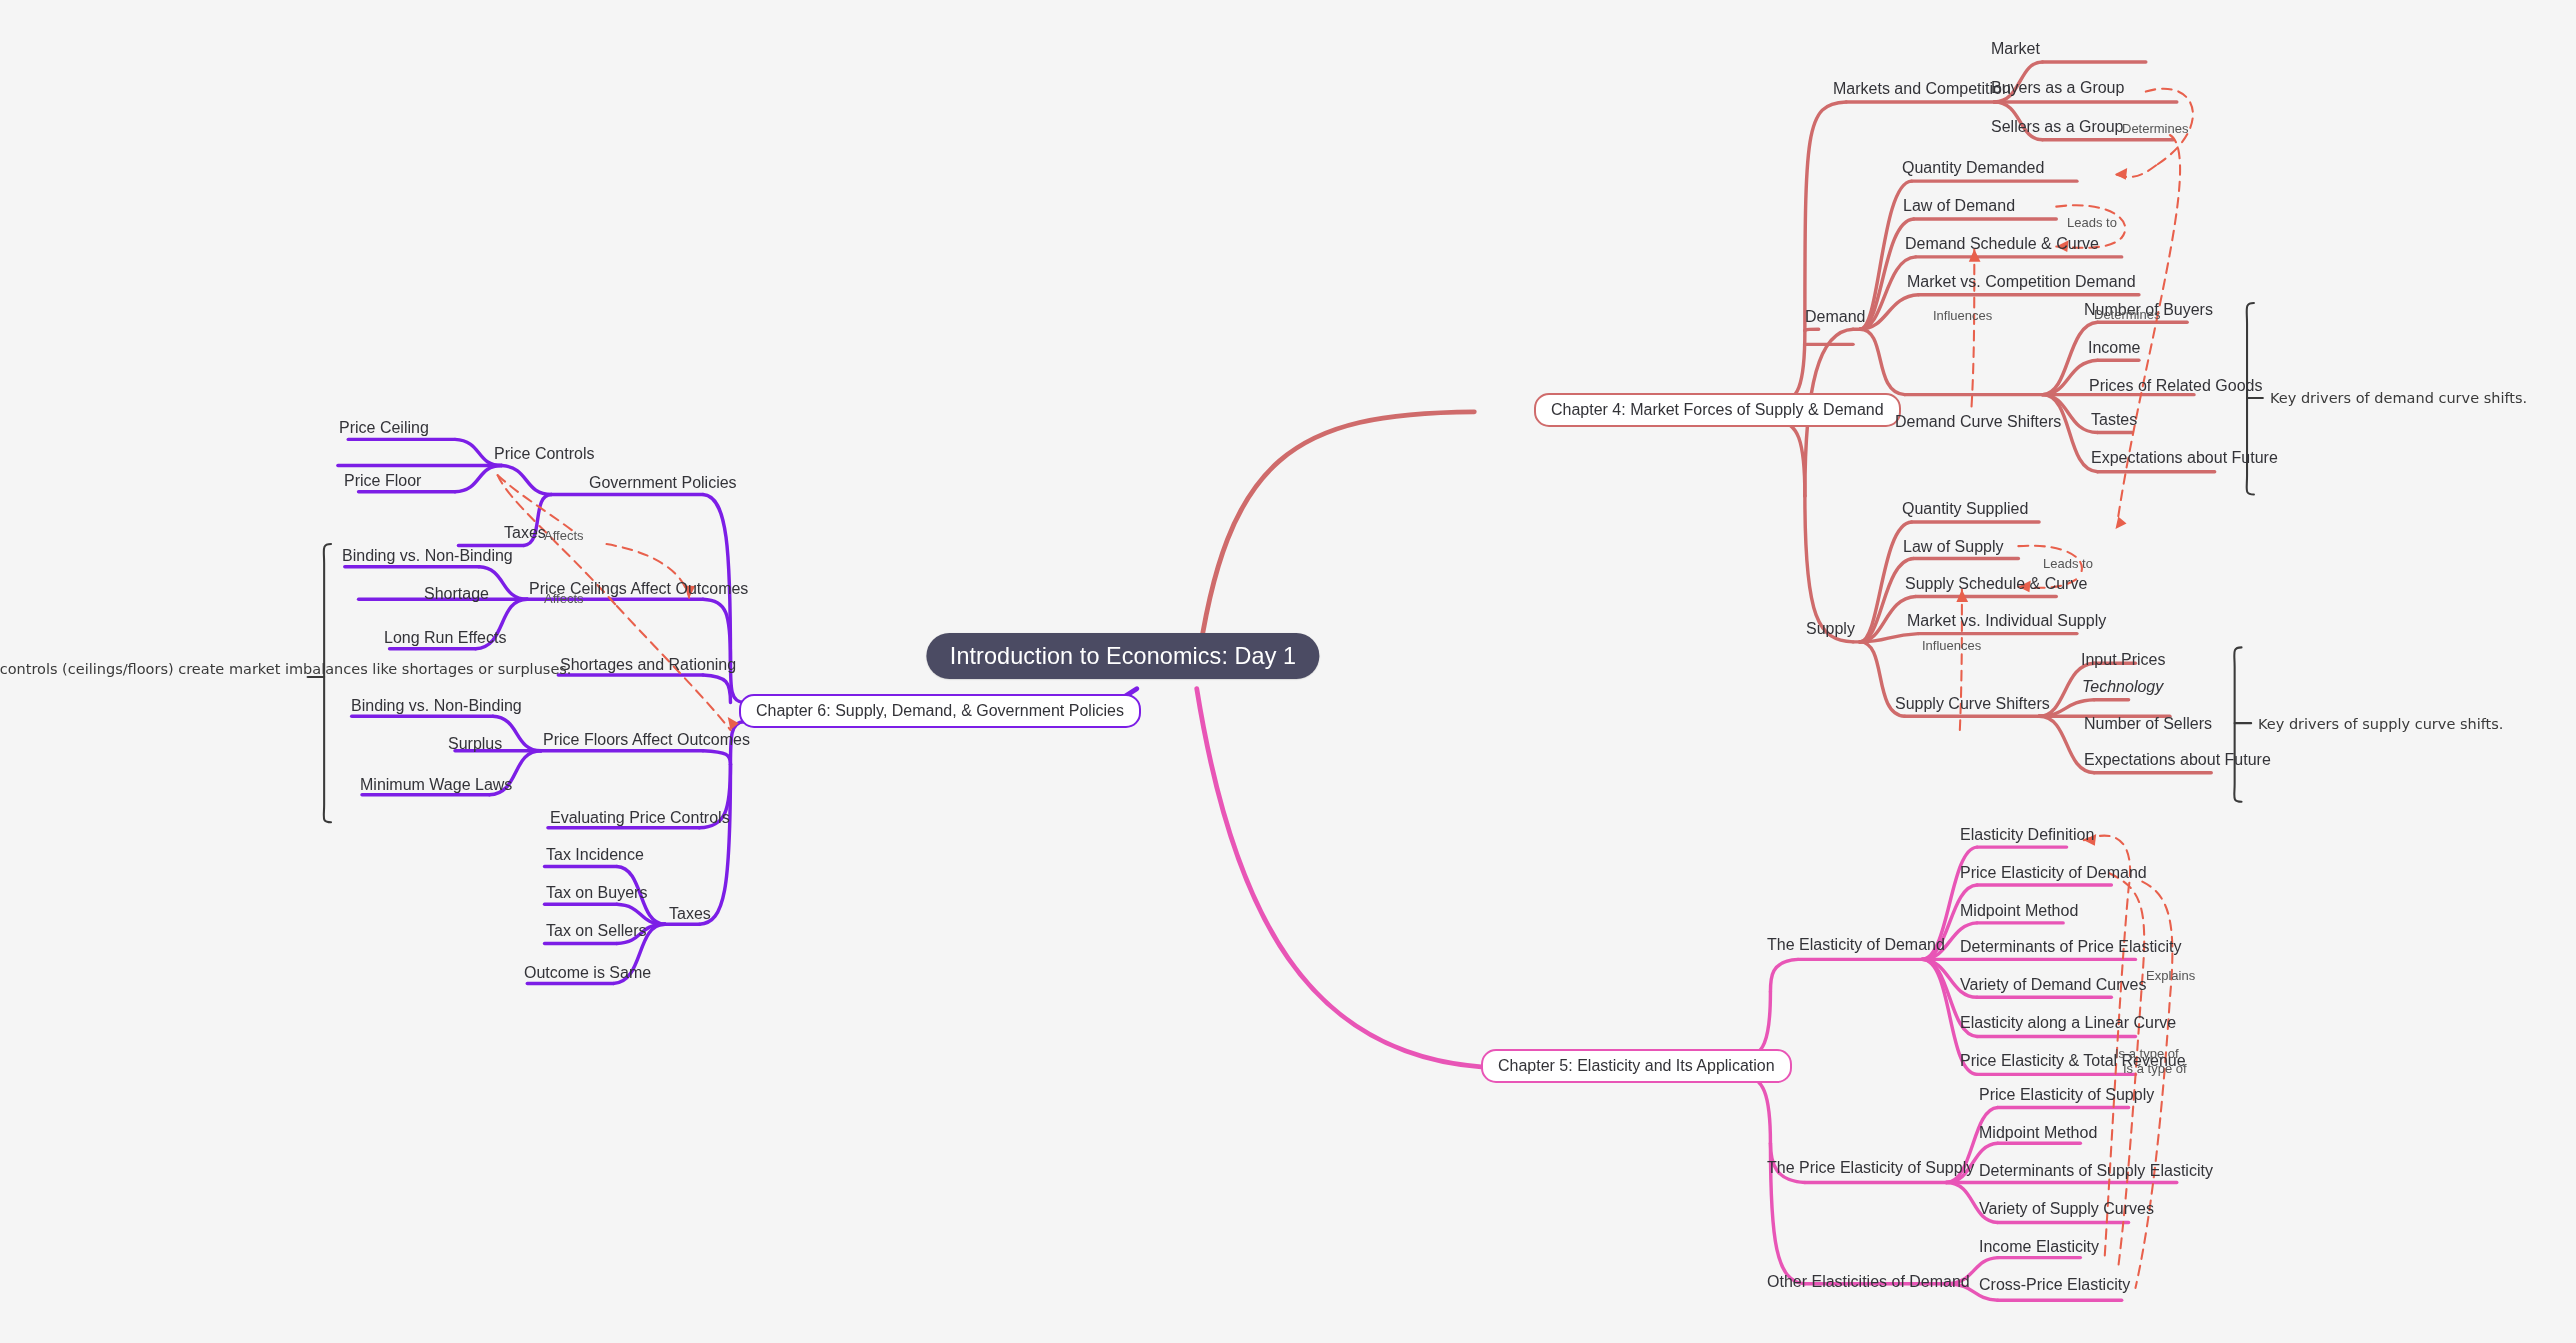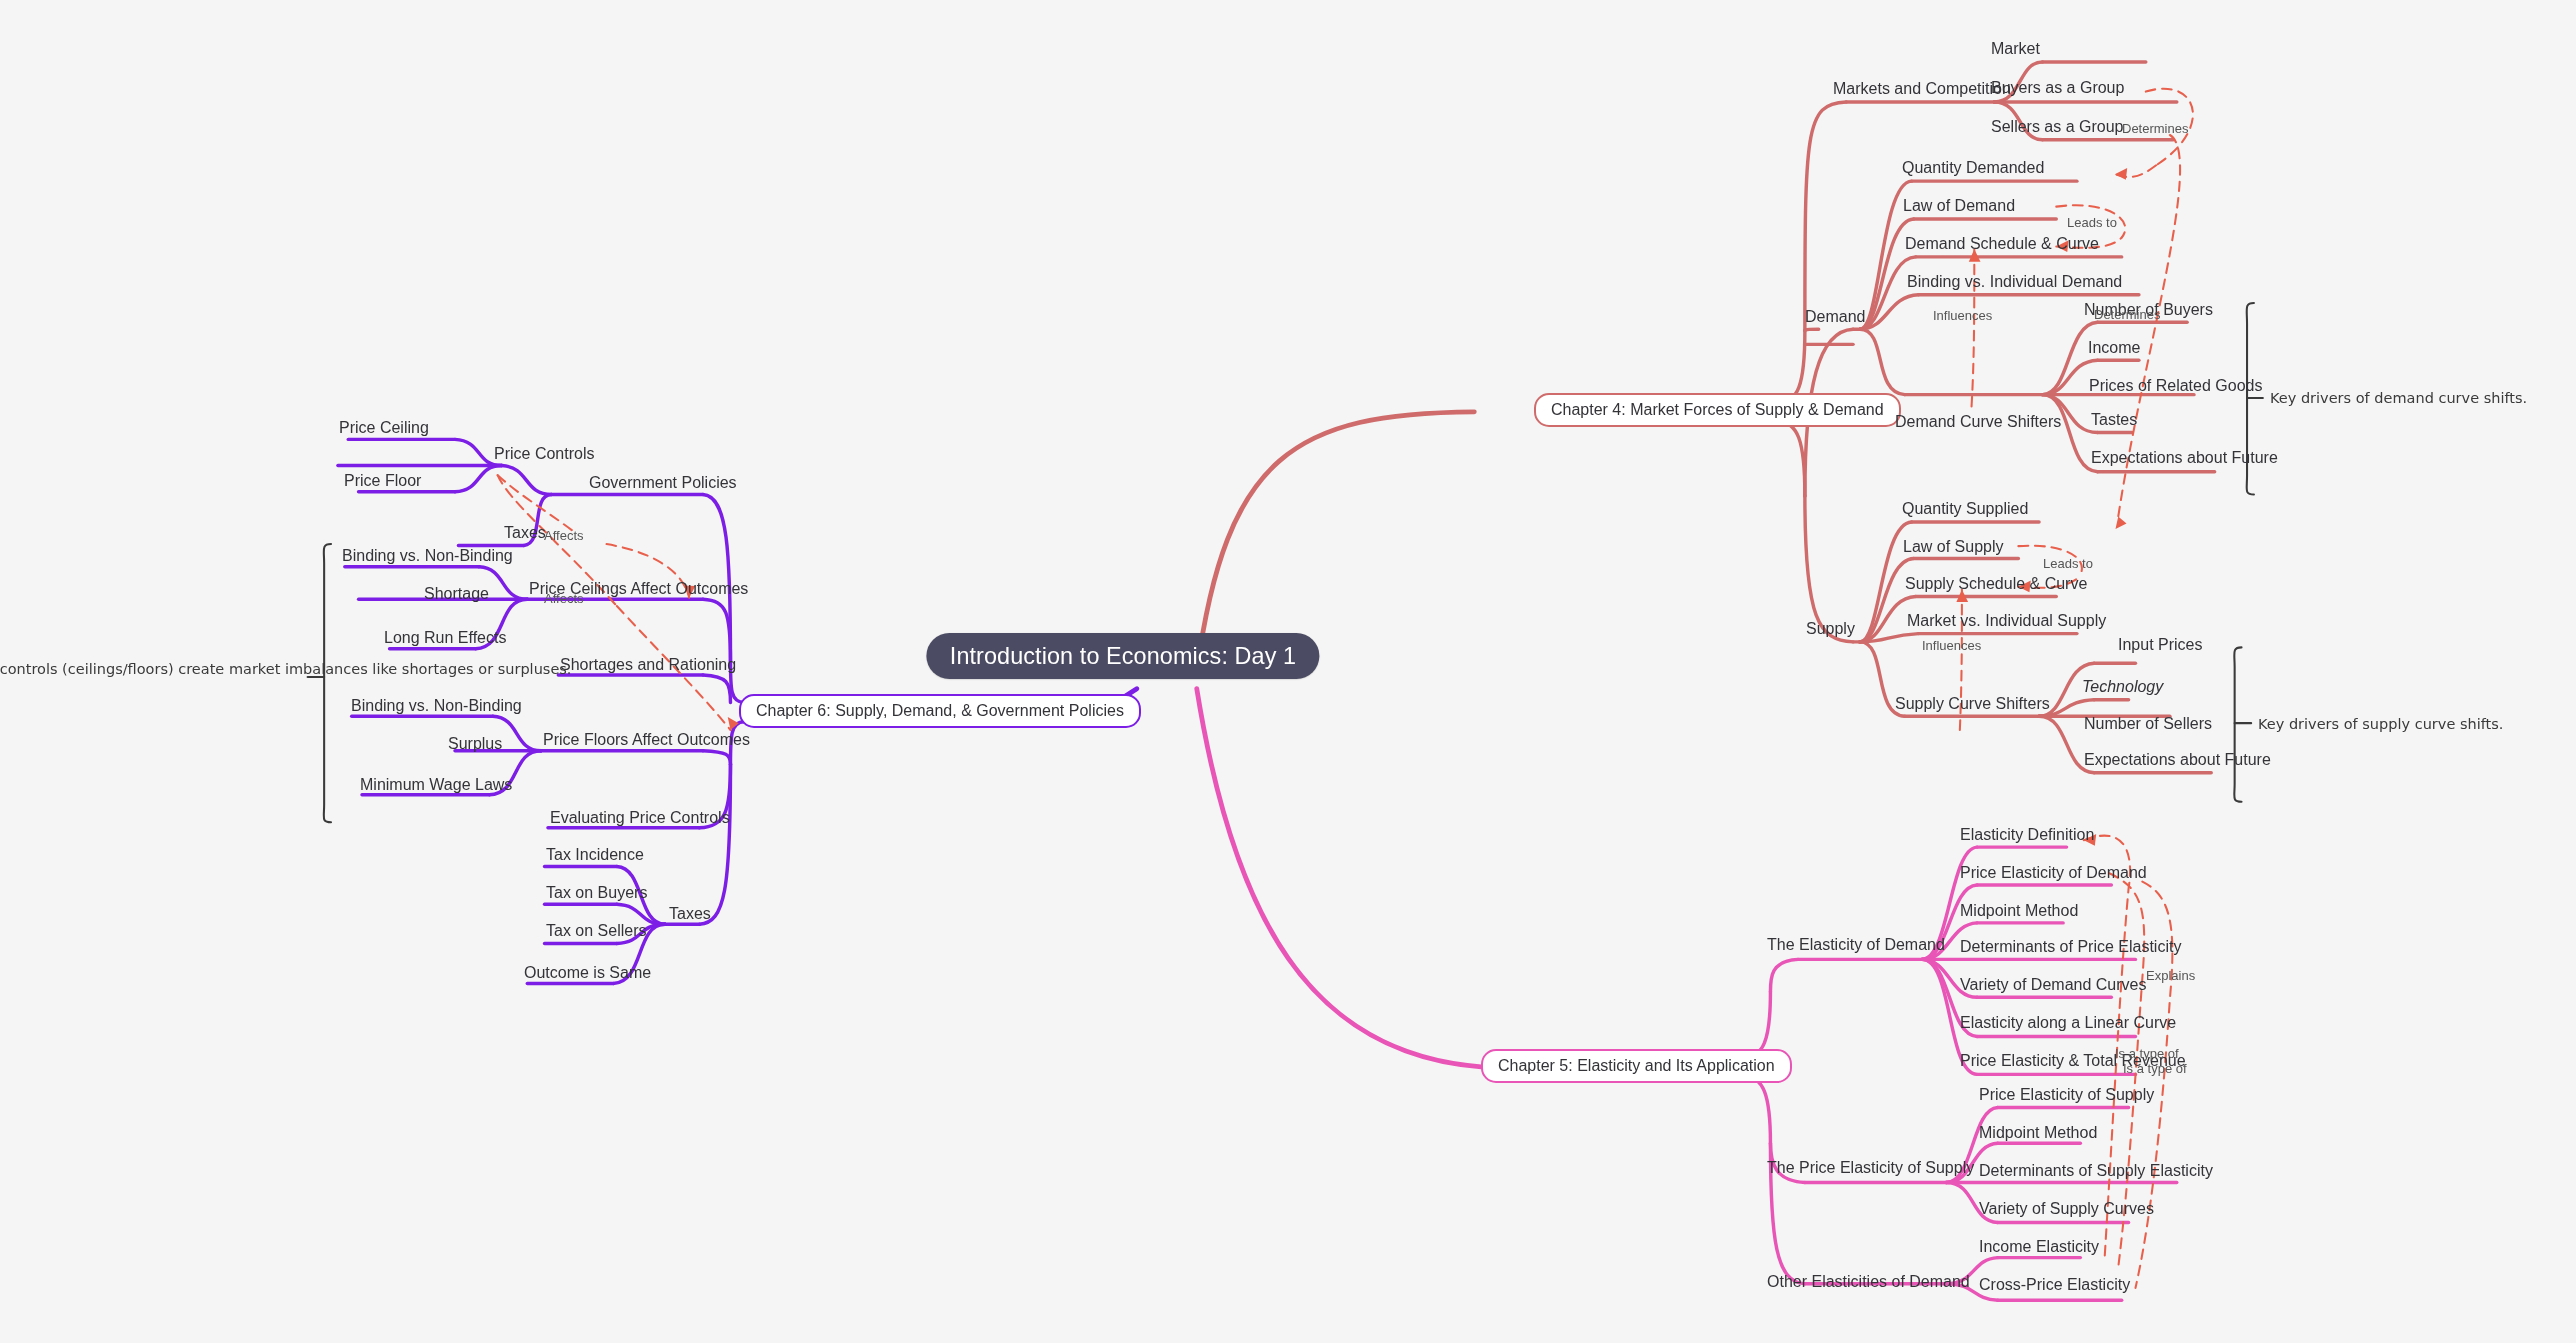--- a/index.html
+++ b/index.html
@@ -230,37 +230,37 @@
 
 <div class="node lbl" style="left:1833px;top:81px;">Markets and Competition</div>
 <div class="node lbl" style="left:1991px;top:41px;">Market</div>
 <div class="node lbl" style="left:1991px;top:80px;">Buyers as a Group</div>
 <div class="node lbl" style="left:1991px;top:119px;">Sellers as a Group</div>
 
 <div class="node lbl" style="left:1805px;top:309px;">Demand</div>
 <div class="node lbl" style="left:1902px;top:160px;">Quantity Demanded</div>
 <div class="node lbl" style="left:1903px;top:198px;">Law of Demand</div>
 <div class="node lbl" style="left:1905px;top:236px;">Demand Schedule &amp; Curve</div>
-<div class="node lbl" style="left:1907px;top:274px;">Binding vs. Individual Demand</div>
+<div class="node lbl" style="left:1907px;top:274px;">Market vs. Competition Demand</div>
 
 <div class="node lbl" style="left:1895px;top:374px;margin-top:40px;">Demand Curve Shifters</div>
 <div class="node lbl" style="left:2084px;top:302px;">Number of Buyers</div>
 <div class="node lbl" style="left:2088px;top:340px;">Income</div>
 <div class="node lbl" style="left:2089px;top:378px;">Prices of Related Goods</div>
 <div class="node lbl" style="left:2091px;top:412px;">Tastes</div>
 <div class="node lbl" style="left:2091px;top:450px;">Expectations about Future</div>
 
 <div class="node lbl" style="left:1806px;top:621px;">Supply</div>
 <div class="node lbl" style="left:1902px;top:501px;">Quantity Supplied</div>
 <div class="node lbl" style="left:1903px;top:539px;">Law of Supply</div>
 <div class="node lbl" style="left:1905px;top:576px;">Supply Schedule &amp; Curve</div>
 <div class="node lbl" style="left:1907px;top:613px;">Market vs. Individual Supply</div>
 
 <div class="node lbl" style="left:1895px;top:696px;">Supply Curve Shifters</div>
-<div class="node lbl" style="left:2081px;top:637px;margin-left:37px;">Input Prices</div>
+<div class="node lbl" style="left:2081px;top:652px;">Input Prices</div>
 <div class="node lbl" style="left:2082px;top:679px;font-style:italic;">Technology</div>
 <div class="node lbl" style="left:2084px;top:716px;">Number of Sellers</div>
 <div class="node lbl" style="left:2084px;top:752px;">Expectations about Future</div>
 
 <div class="node annot right" style="left:2270px;top:389px;">Key drivers of demand curve shifts.</div>
 <div class="node annot right" style="left:2258px;top:715px;">Key drivers of supply curve shifts.</div>
 
 <div class="node edge-cap" style="left:2122px;top:121px;">Determines</div>
 <div class="node edge-cap" style="left:2094px;top:307px;">Determines</div>
 <div class="node edge-cap" style="left:2067px;top:215px;">Leads to</div>

